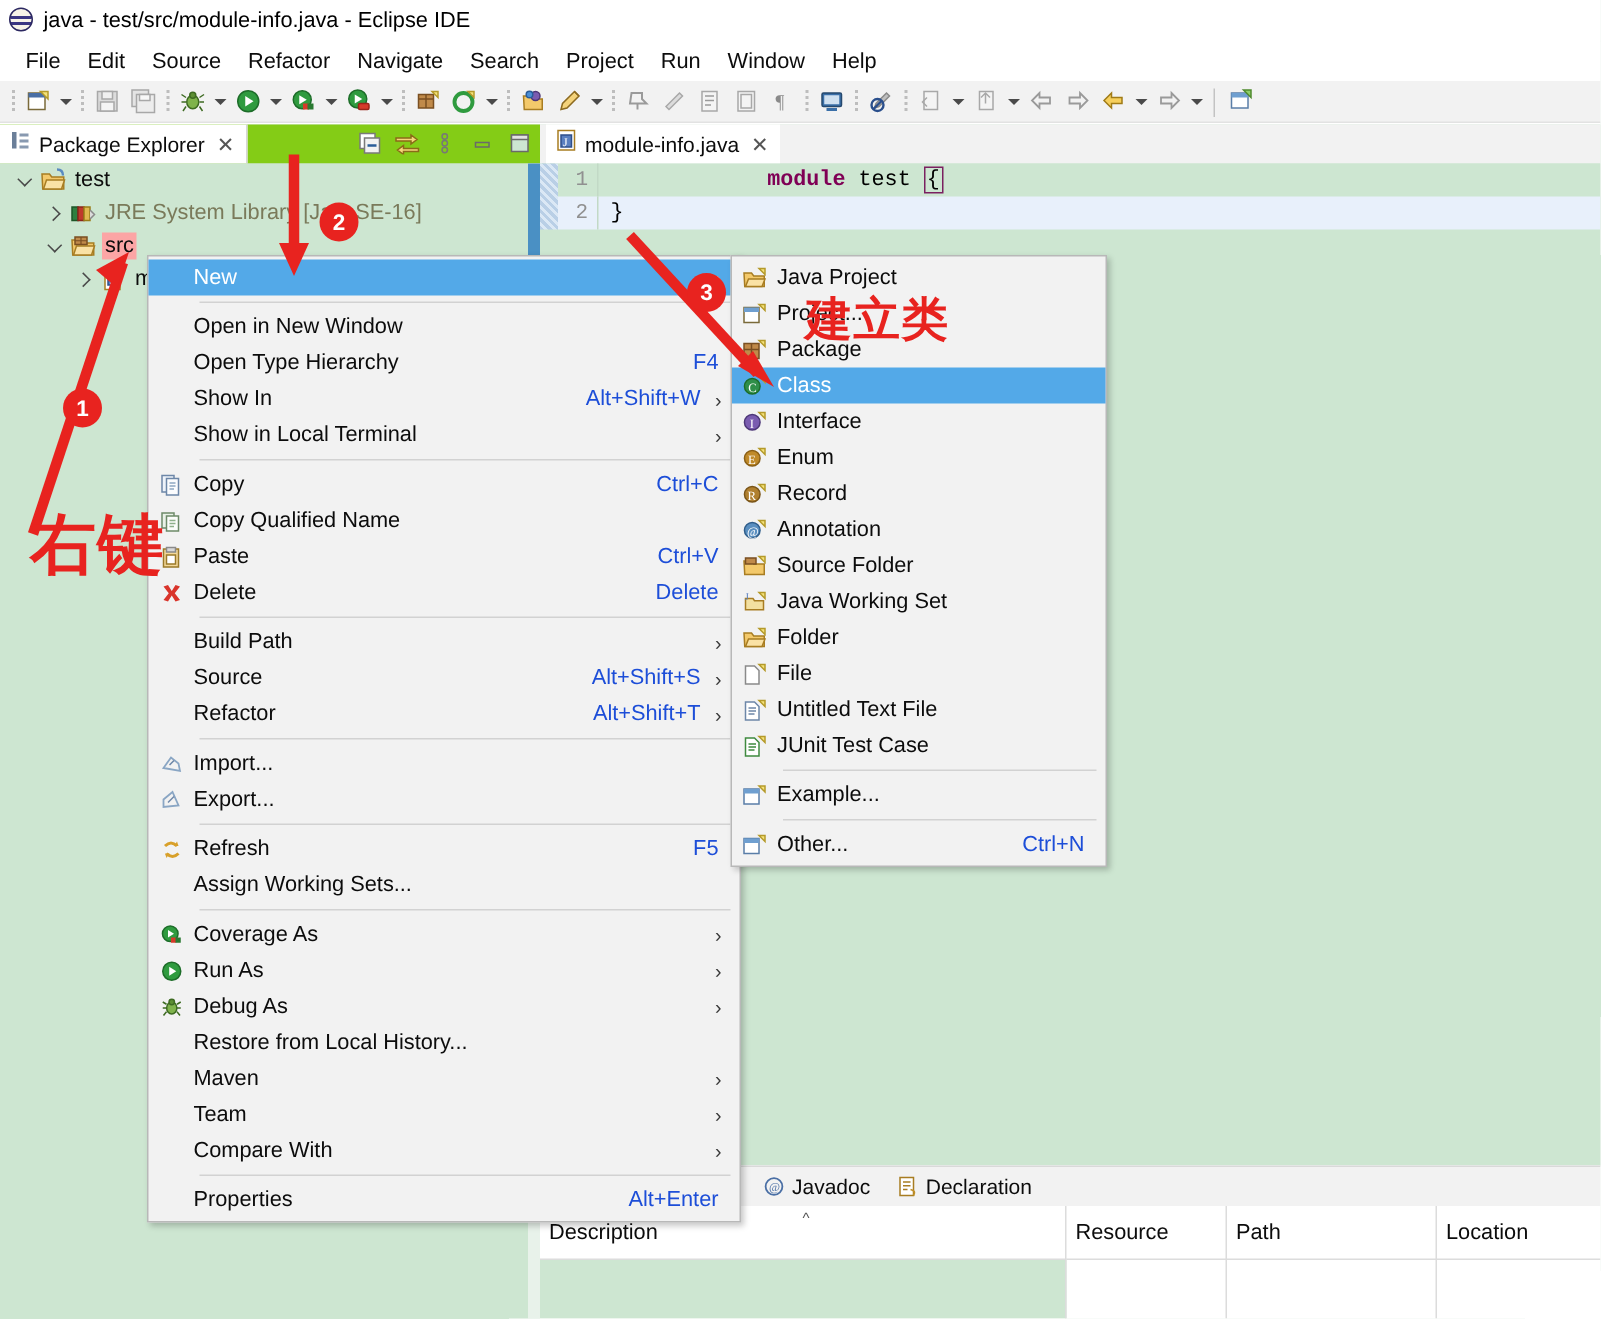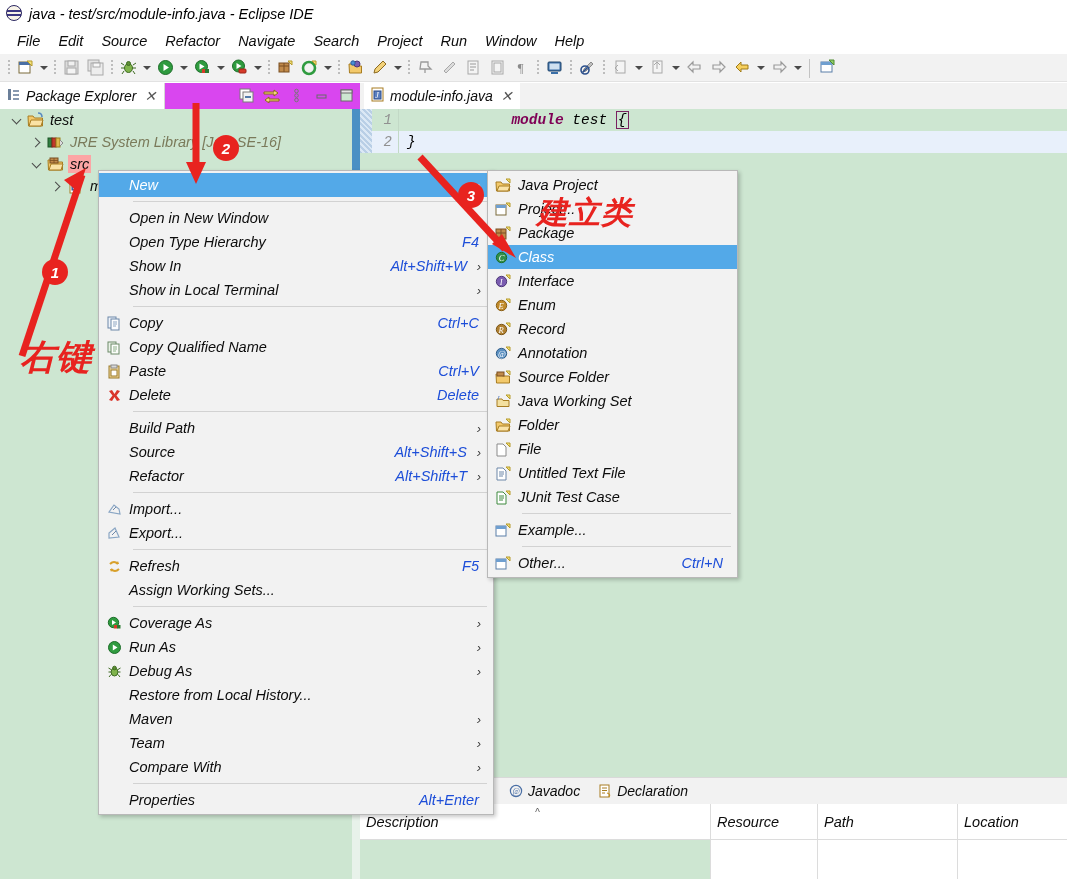--- a/index.html
+++ b/index.html
@@ -4,21 +4,21 @@
 <style>
   * { box-sizing: border-box; }
   html, body {
     margin: 0; padding: 0;
     width: 1067px; height: 879px;
     overflow: hidden;
     background: #ffffff;
     font-family: "Liberation Sans", sans-serif;
     -webkit-font-smoothing: antialiased;
   }
-  #app { position: relative; width: 1067px; height: 879px; background: #fff; font-style: italic; }
+  #app { position: relative; width: 1067px; height: 879px; background: #fff; }
 
   
   .titlebar {
     position: absolute; left: 0; top: 0; width: 1067px; height: 27px;
     background: #ffffff; display: flex; align-items: center; padding-left: 6px;
   }
   .title-icon { width: 17px; height: 17px; margin-right: 6px; position: relative; flex: none; }
   .title-icon .globe {
     width: 16px; height: 16px; border-radius: 50%;
     background: linear-gradient(#f7f3e8 0 32%, #3b3682 32% 46%, #f7f3e8 46% 60%, #3b3682 60% 74%, #f7f3e8 74% 100%);
@@ -52,21 +52,21 @@
   .tb-sep { width: 9px; height: 24px; flex: none; position: relative; }
   .tb-sep::before {
     content: ""; position: absolute; left: 4px; top: 4px; width: 2px; height: 16px;
     background-image: repeating-linear-gradient(#bdbdbd 0 2px, transparent 2px 4px);
   }
   .tb-hardsep { width: 11px; height: 24px; flex: none; position: relative; }
   .tb-hardsep::before { content: ""; position: absolute; left: 5px; top: 3px; width: 1px; height: 19px; background: #c3c3c3; }
 
   
   .left-panel { position: absolute; left: 0; top: 83px; width: 360px; height: 796px; background: #cde6d1; }
-  .pe-tabrow { position: absolute; left: 0; top: 0; width: 360px; height: 26px; background: #d946ef; }
+  .pe-tabrow { position: absolute; left: 0; top: 0; width: 360px; height: 26px; background: #84cc16; }
   .pe-tab {
     position: absolute; left: 0; top: 0; height: 26px; background: #ffffff;
     display: flex; align-items: center; padding: 0 8px 0 6px; border-right: 1px solid #d6d6d6;
   }
   .pe-tab .lbl { font-size: 14px; color: #0c0c0c; margin: 0 8px 0 5px; white-space: nowrap; }
   .pe-tab .x { font-size: 14px; color: #555; line-height: 1; }
   .pe-tools { position: absolute; right: 4px; top: 2px; display: flex; align-items: center; gap: 6px; }
   .pe-tools .ti { width: 19px; height: 20px; display: flex; align-items: center; justify-content: center; }
 
   .pe-body { position: absolute; left: 0; top: 26px; width: 352px; bottom: 0; background: #cde6d1; overflow: hidden; }
@@ -155,21 +155,21 @@
   }
 
   
   .anno-layer { position: absolute; left: 0; top: 0; width: 1067px; height: 879px; pointer-events: none; z-index: 90; }
   .badge {
     position: absolute; width: 26px; height: 26px; border-radius: 50%; background: #e8231f;
     color: #fff; font-size: 15px; font-weight: bold; display: flex; align-items: center; justify-content: center;
     font-family: "Liberation Sans", sans-serif;
   }
   .cn-text {
-    position: absolute; color: #e8231f; font-size: 35px; font-weight: bold;
+    position: absolute; color: #e8231f; font-size: 44px; font-weight: bold;
     font-family: "DejaVu Sans", sans-serif; white-space: nowrap; letter-spacing: 1px;
   }
   .cn-text.small { font-size: 31px; }
 </style>
 </head>
 <body>
 
 <div id="app">
 
   <div class="titlebar">

